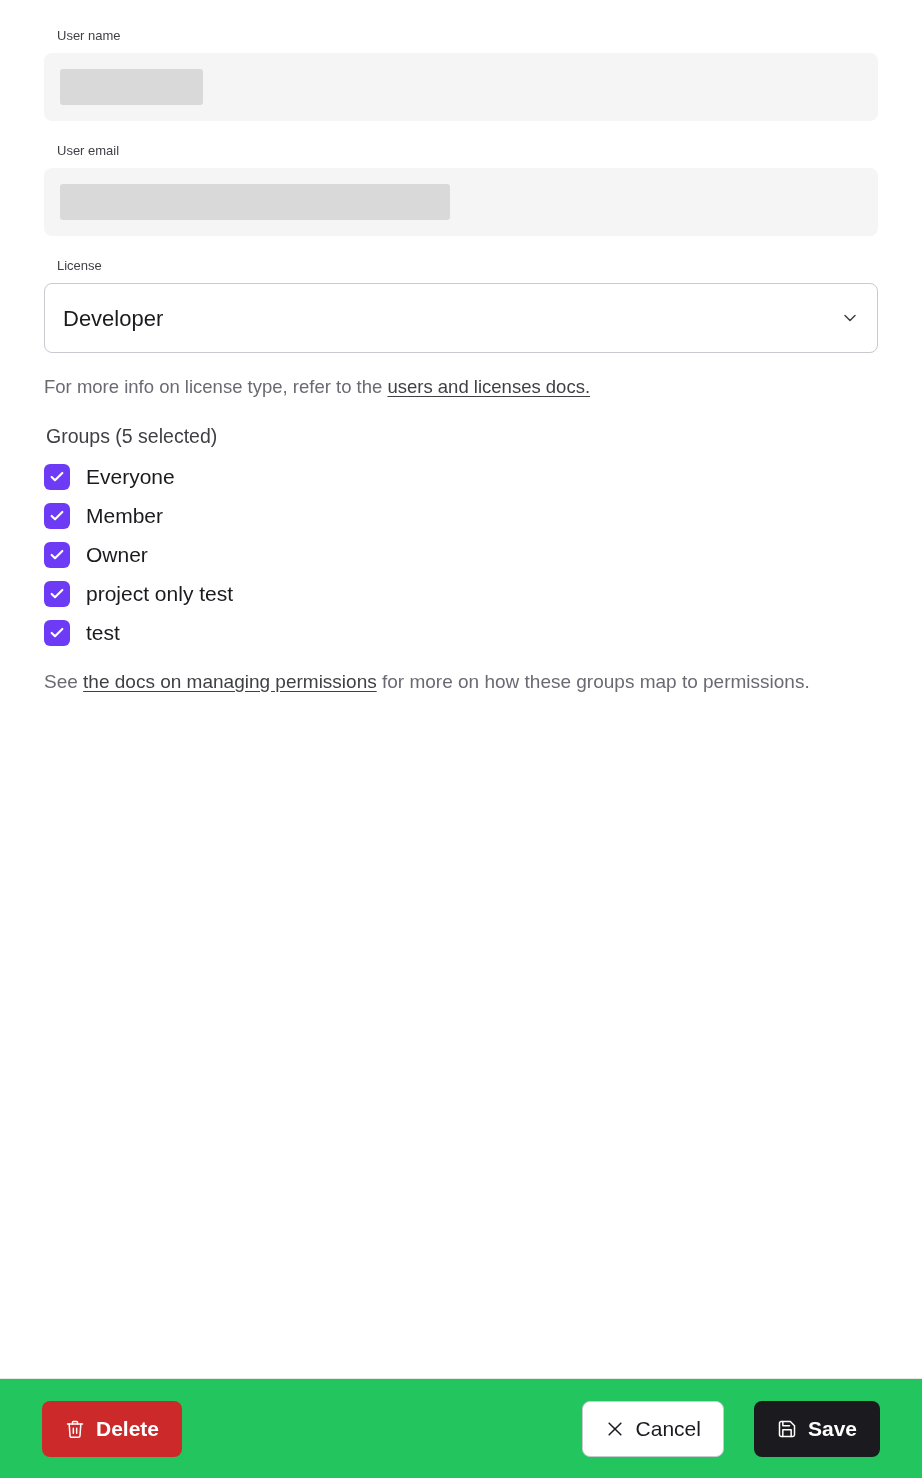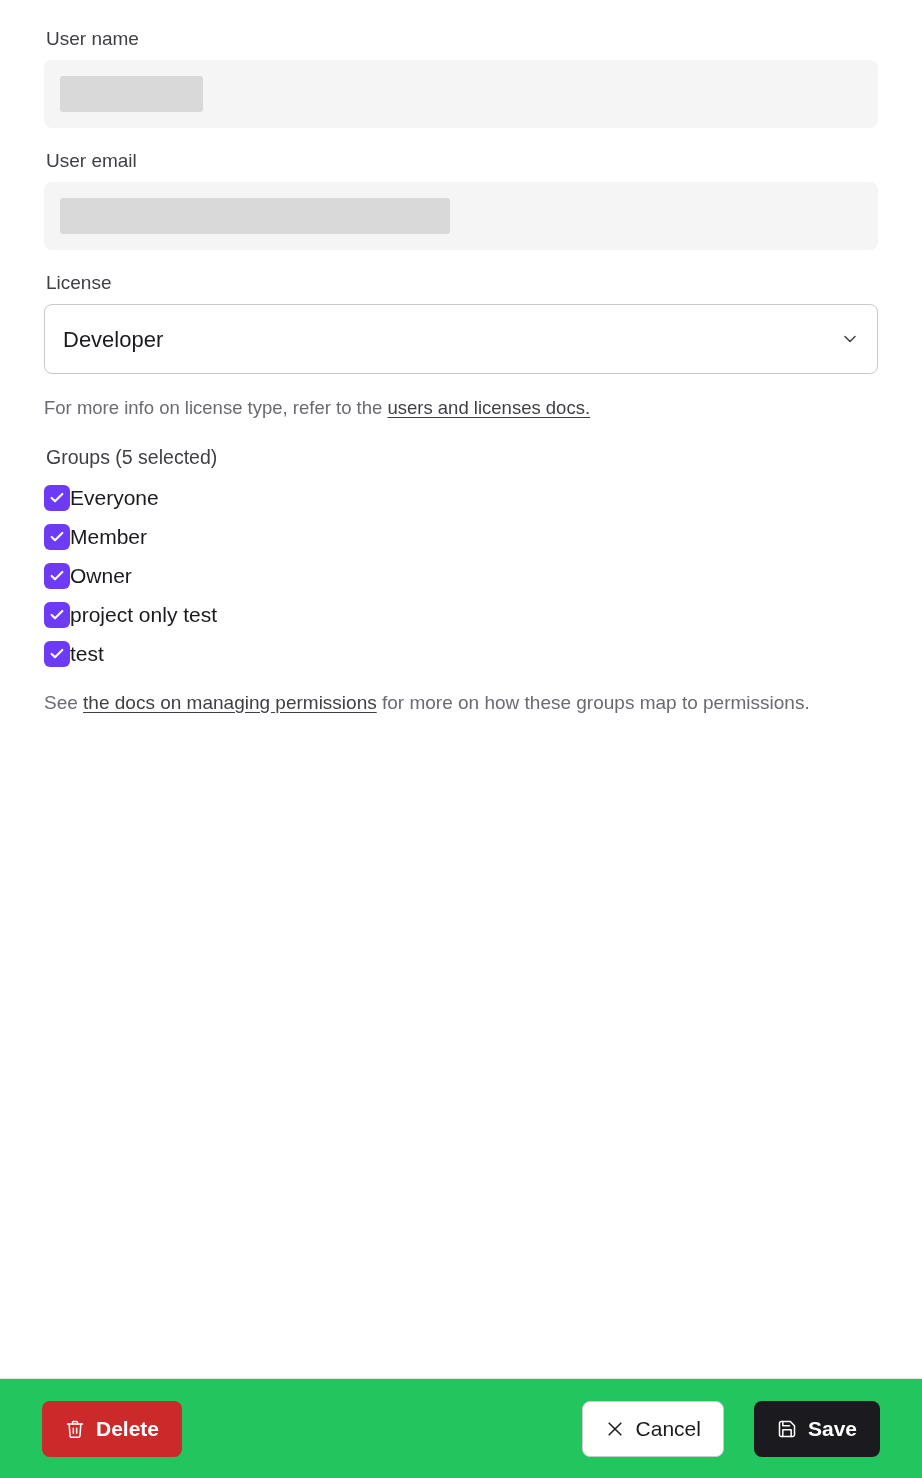--- a/index.html
+++ b/index.html
@@ -48,23 +48,23 @@
   }
 
   
   .panel-body {
     flex: 1 1 auto;
     padding: 28px 44px 0 44px;
     overflow: hidden;
   }
 
   .field-label {
-    font-size: 19px;
+    font-size: 13px;
     color: #3f3f46;
-    margin: 0 0 10px 2px;
+    margin: 0 0 10px 13px;
     display: block;
   }
 
   .readonly-box {
     width: 100%;
     height: 68px;
     background: #f5f5f6;
     border-radius: 8px;
     display: flex;
     align-items: center;
@@ -125,21 +125,21 @@
 
   .groups-title {
     font-size: 19.5px;
     color: #3f3f46;
     margin: 0 0 10px 2px;
   }
 
   .group-row {
     display: flex;
     align-items: center;
-    gap: 0;
+    gap: 16px;
     height: 39px;
     cursor: pointer;
   }
   .checkbox {
     width: 26px;
     height: 26px;
     border-radius: 6px;
     background: #6d3bf5;
     display: flex;
     align-items: center;

